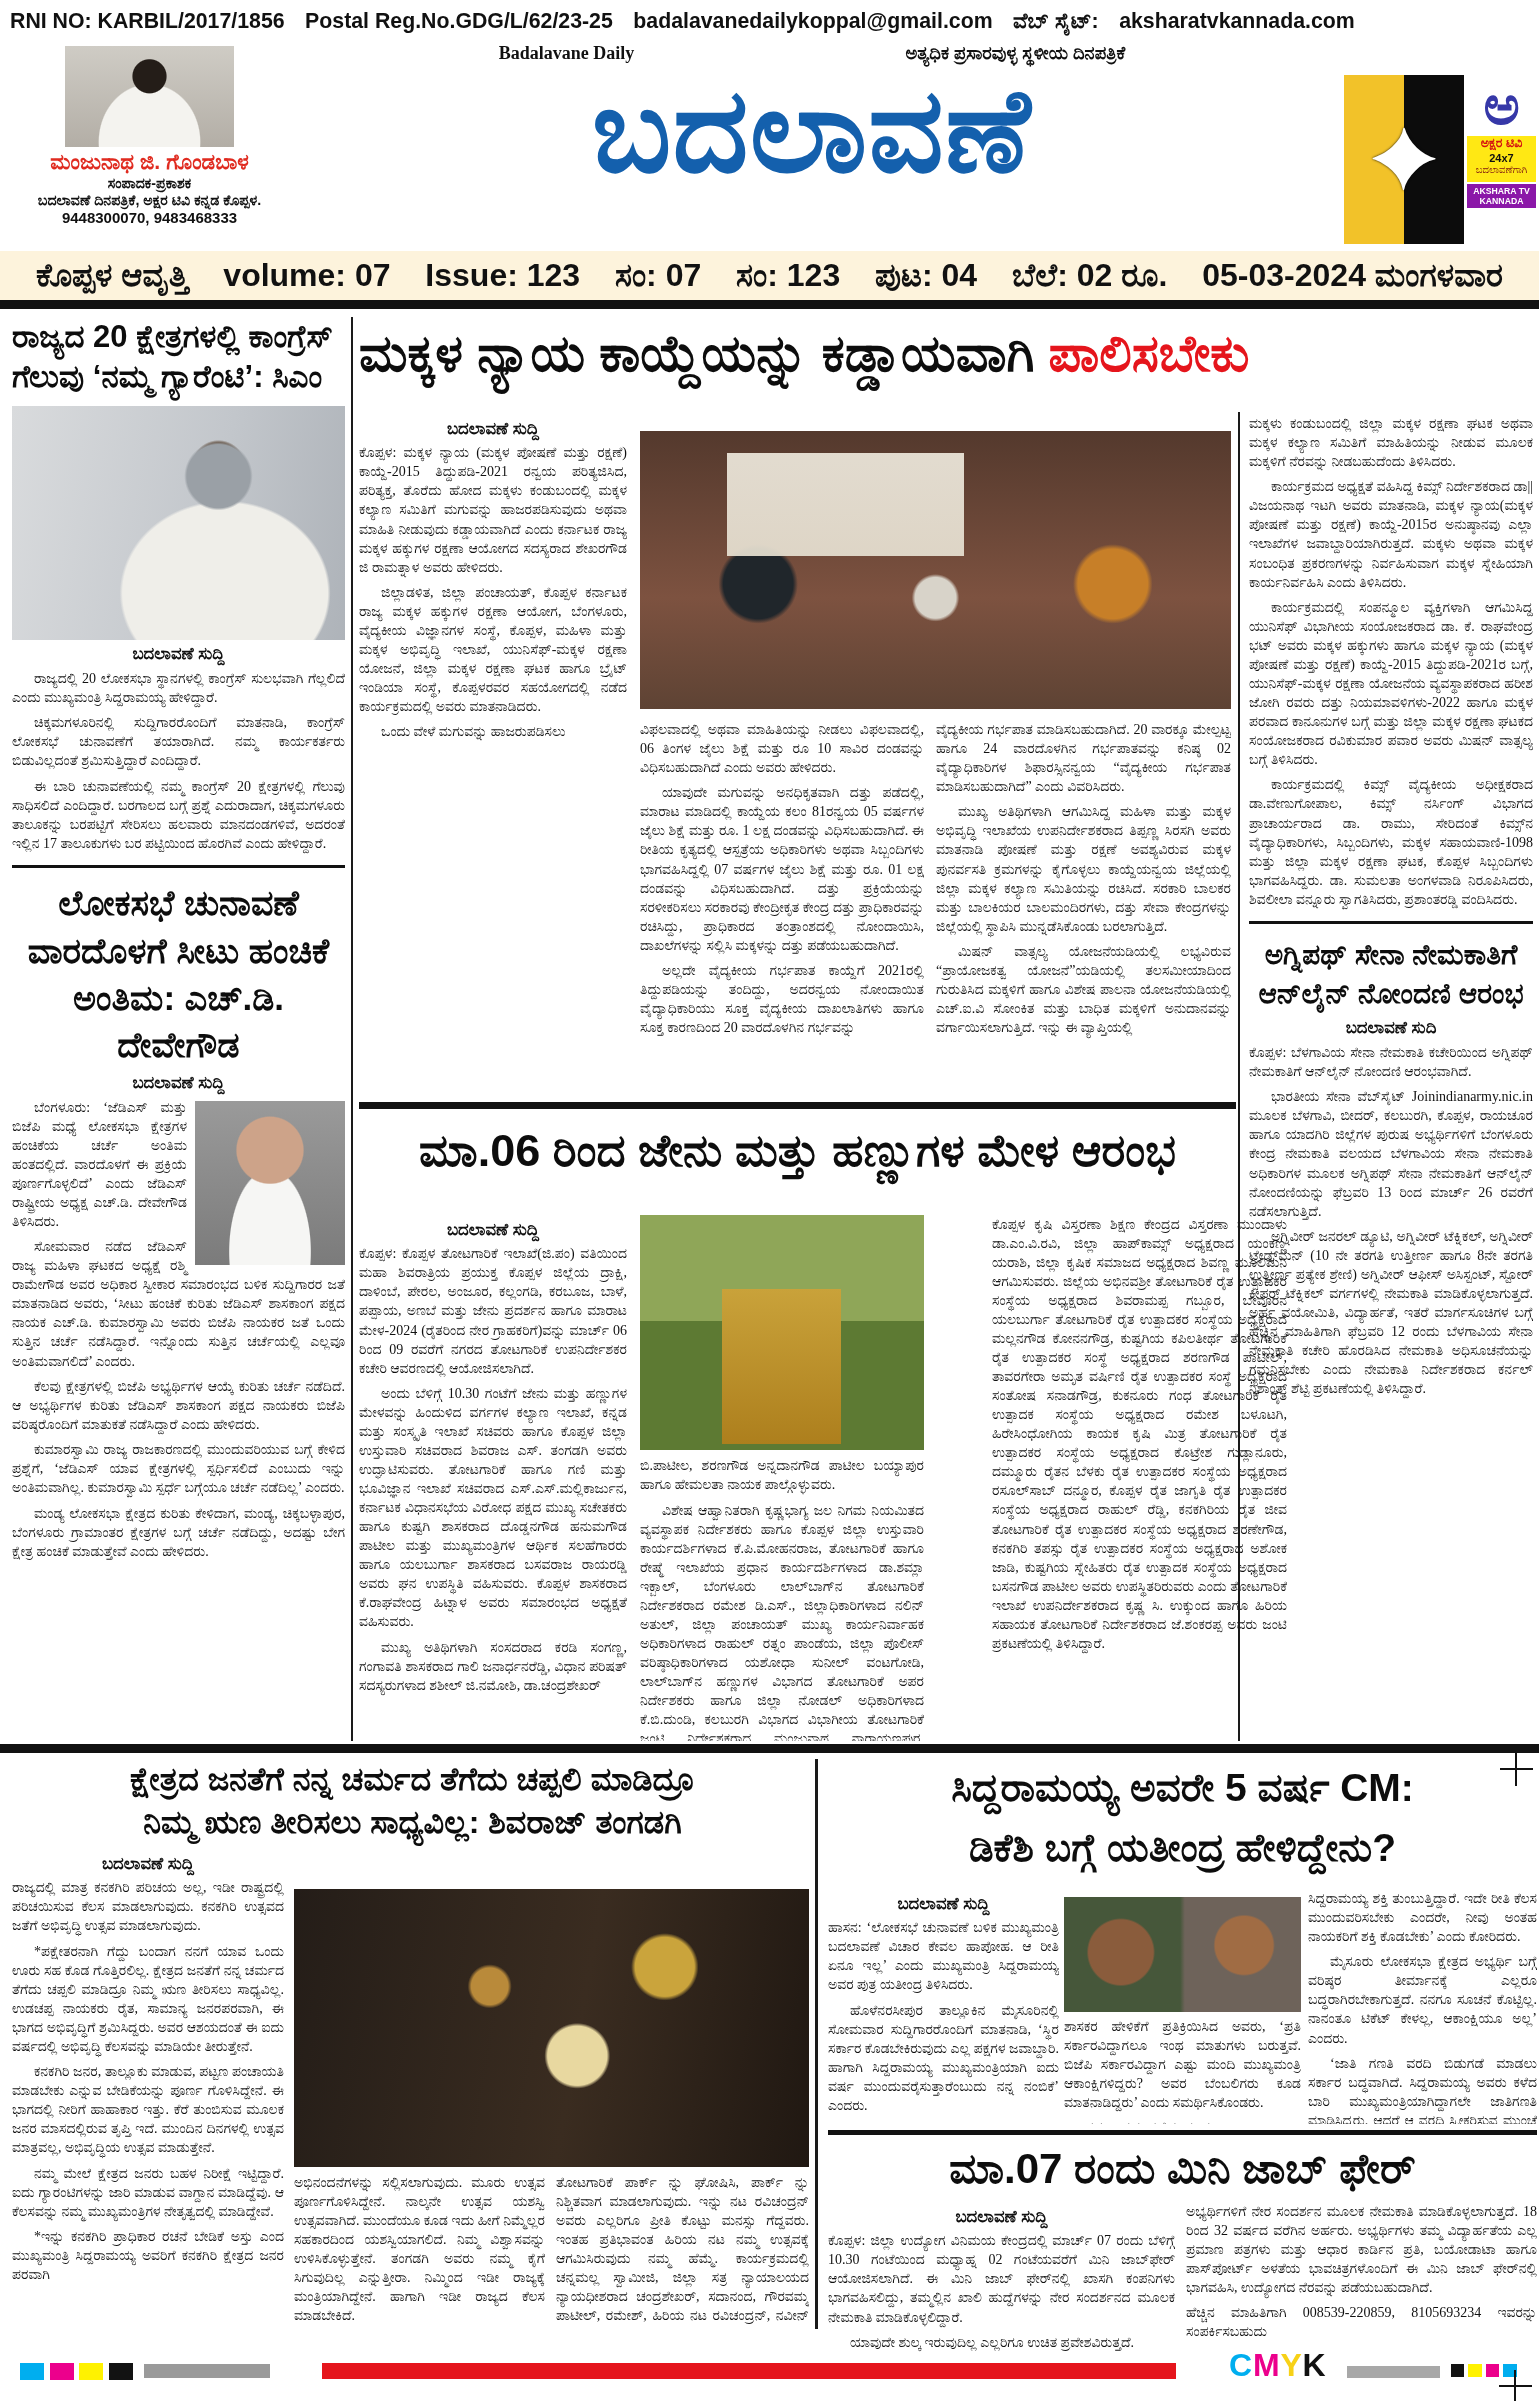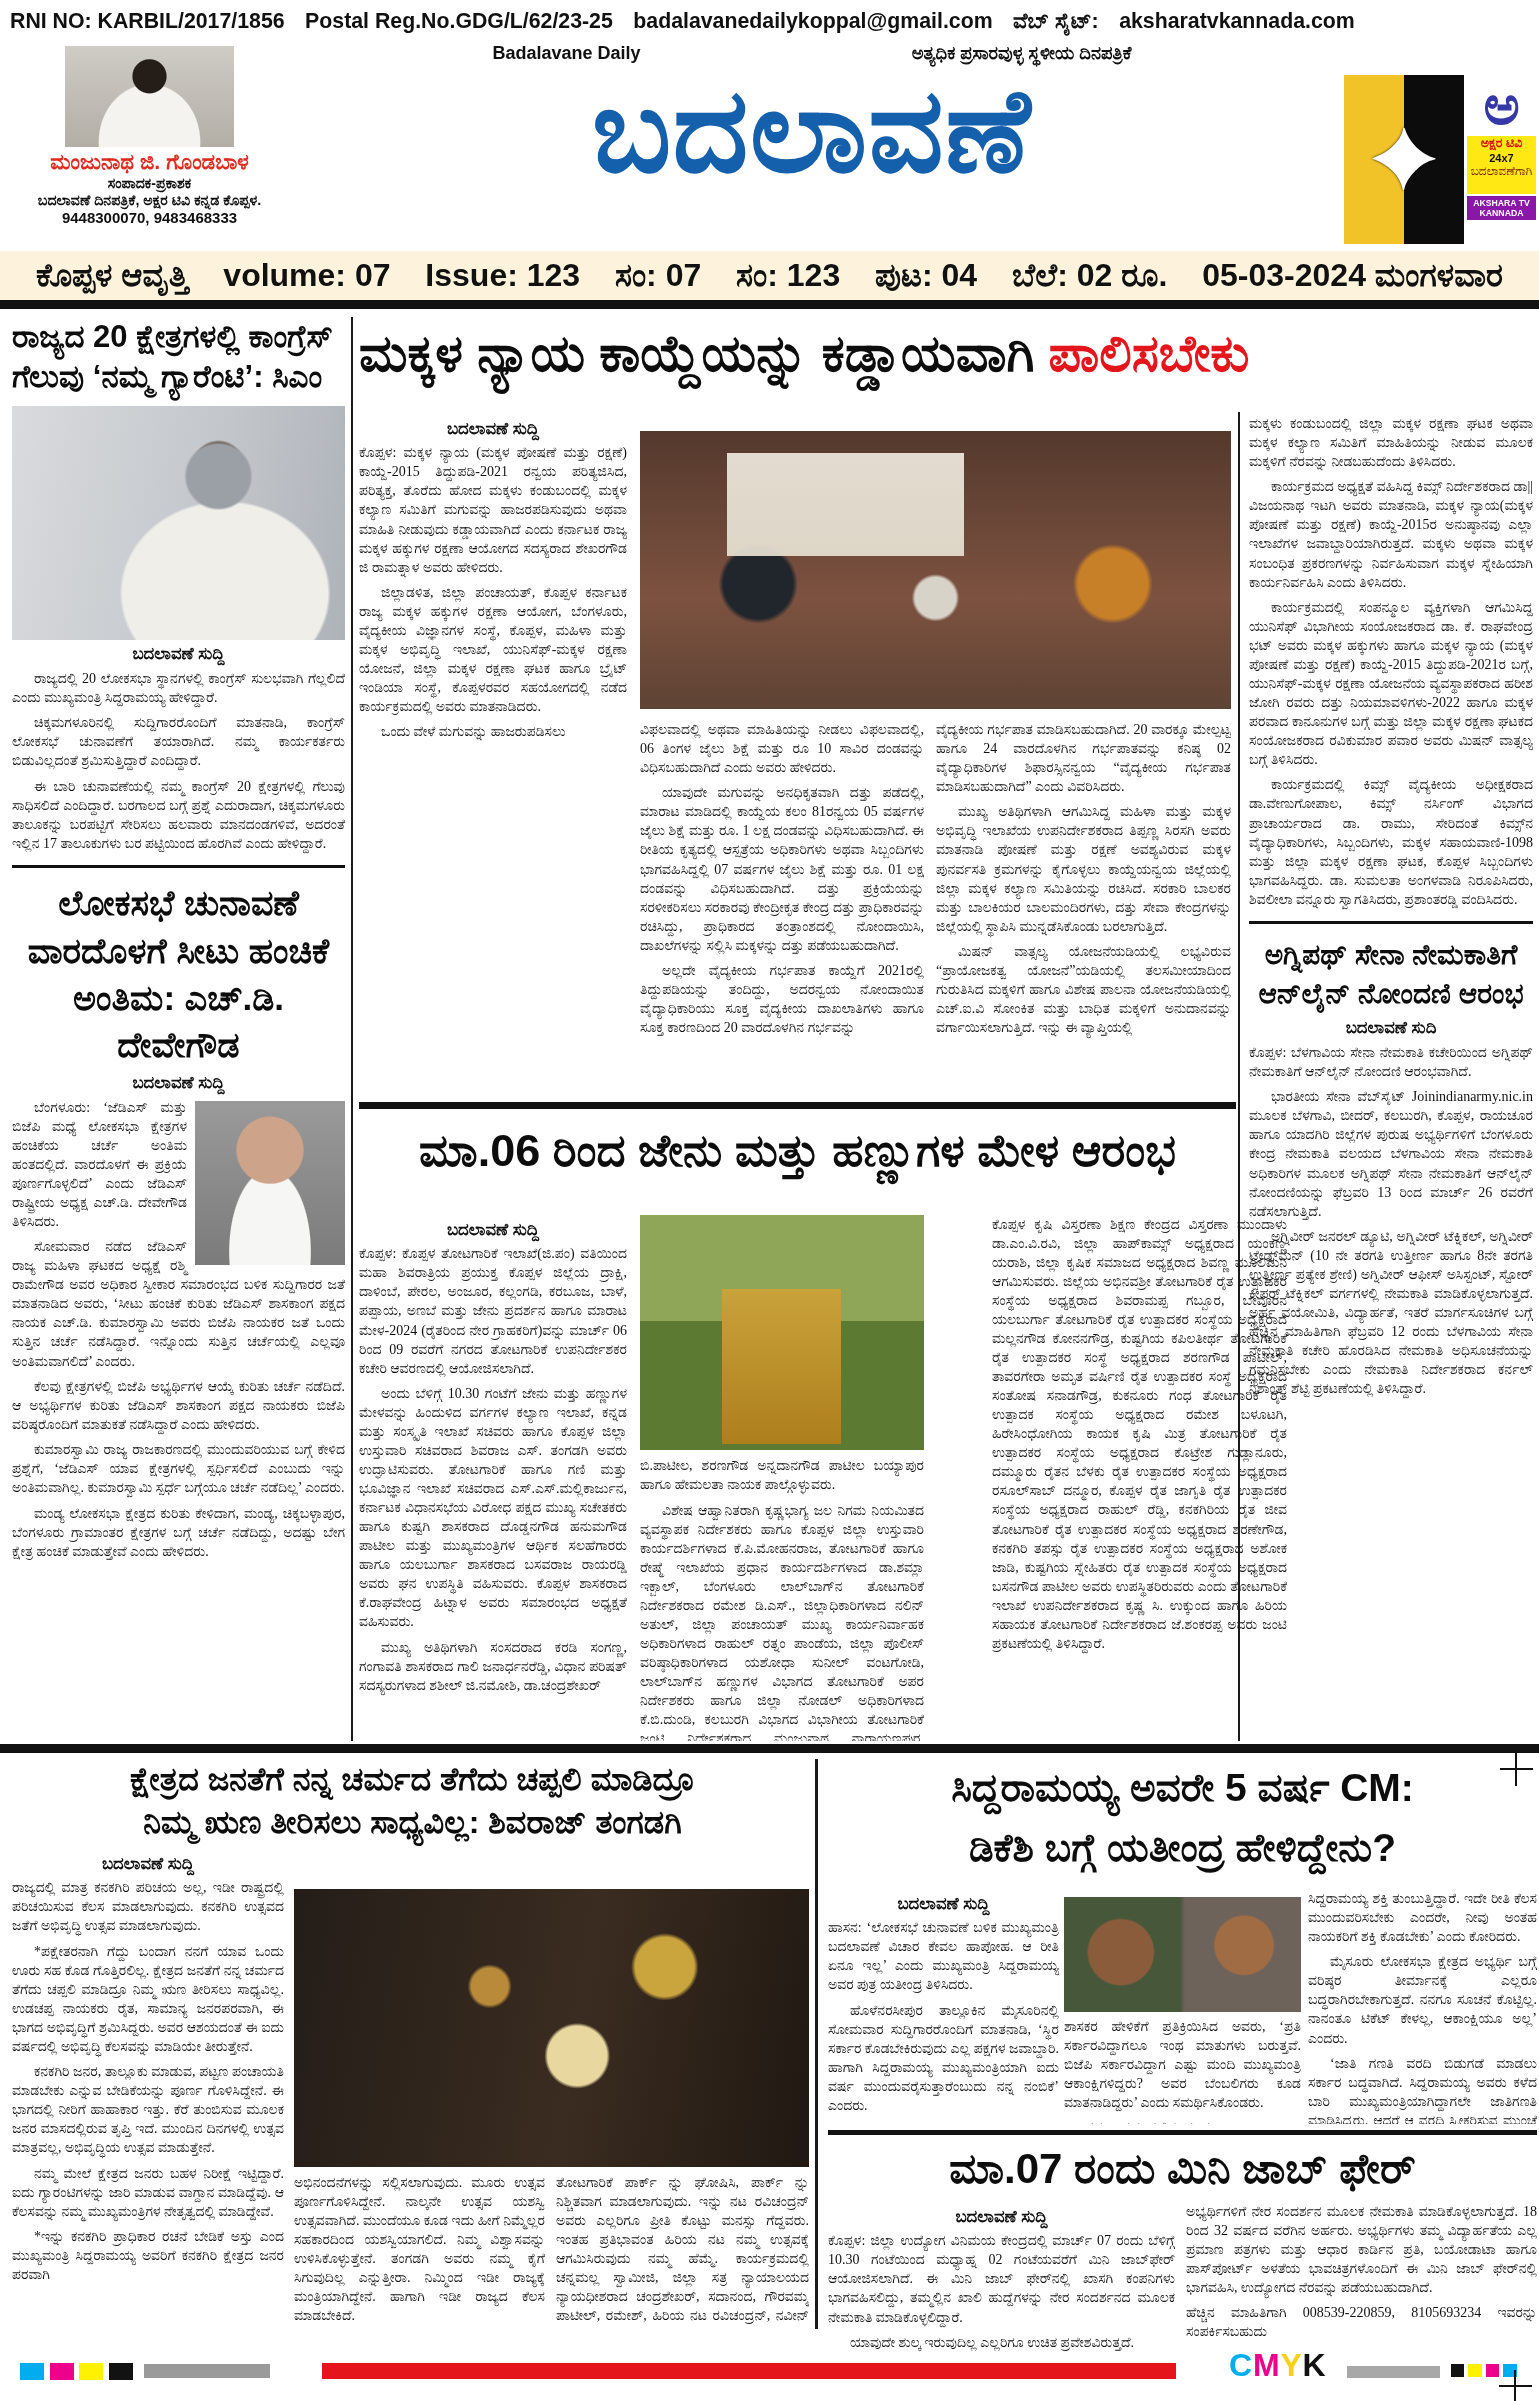--- a/index.html
+++ b/index.html
@@ -15,34 +15,34 @@
   #editor{left:12px;top:3.2px;width:275px;height:204px;text-align:center;}
   .ph-editor{width:169px;height:101px;margin:0 auto;background:
      radial-gradient(circle at 50% 30%, #241d18 0 15%, transparent 16%),
      radial-gradient(ellipse at 50% 95%, #f4f3ef 0 42%, transparent 43%),
      linear-gradient(#cfccc5,#b3aea6);}
   .ed-name{color:#e02b20;font-family:"Liberation Sans",sans-serif;font-weight:bold;font-size:21.3px;margin-top:3.2px;}
   .ed-role{font-family:"Liberation Sans",sans-serif;font-weight:bold;font-size:14.2px;}
   .ed-org{font-family:"Liberation Sans",sans-serif;font-weight:bold;font-size:14.2px;}
   .ed-phone{font-family:"Liberation Sans",sans-serif;font-weight:bold;font-size:15px;}
   #mastcenter{left:294px;top:0;width:1036px;height:207px;text-align:center;overflow:hidden;}
-  .bd-daily{font-family:Liberation Sans, sans-serif;font-weight:bold;font-size:18px;}
+  .bd-daily{font-family:Liberation Serif, serif;font-weight:bold;font-size:18px;}
   .tagline{font-family:"Liberation Sans",sans-serif;font-weight:bold;font-size:18px;margin-top:8px;}
   .mast-title{font-family:"Liberation Sans",sans-serif;font-weight:800;font-size:117px;line-height:1.15;
               color:#1460ad;letter-spacing:1.6px;}
   #compass{left:1344px;top:32px;width:120px;height:169px;display:flex;}
   #compass .half-y{width:50%;height:100%;background:#f2c229;}
   #compass .half-b{width:50%;height:100%;background:#0c0c0c;}
   #compass .star{position:absolute;left:0;top:0;width:100%;height:100%;display:flex;align-items:center;
                  justify-content:center;font-size:87px;color:#ffffff;text-shadow:0 0 2.4px #000;}
   #tvlogo{left:1467px;top:32px;width:69px;height:169px;text-align:center;font-family:"Liberation Sans",sans-serif;}
   .tv-a{font-size:55px;font-weight:800;color:#3638a8;line-height:1.1;}
   .tv-akshara{background:#ffe814;color:#d41111;font-weight:bold;font-size:12.6px;padding:0.8px 0;}
   .tv-247{background:#ffe814;color:#111;font-weight:bold;font-size:11px;padding:0;}
-  .tv-for{background:#ffe814;color:#7a1111;font-size:12px;padding:0 0 16px 0;}
+  .tv-for{background:#ffe814;color:#7a1111;font-size:10px;padding:0 0 6px 0;}
   .tv-band{background:#8b17a8;color:#ffffff;font-weight:bold;font-size:8.7px;padding:2.4px 0;margin-top:1.6px;}
   
   #infobar{left:0;top:251px;width:1539px;height:58px;background:#fdf3dc;border-bottom:9.5px solid #121212;
            box-sizing:border-box;display:flex;align-items:center;justify-content:space-between;
            padding:0 36px;font-family:"Liberation Sans",sans-serif;font-weight:bold;font-size:32px;}
   
   .vline{background:#1a1a1a;}
   .hline{background:#121212;}
   
   .hl{font-family:"Liberation Sans",sans-serif;font-weight:800;color:#0d0d0d;}

